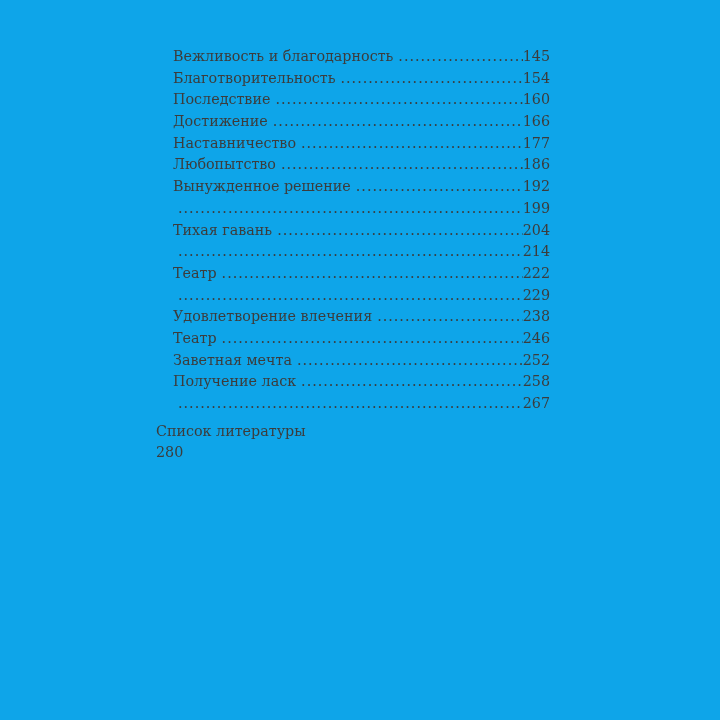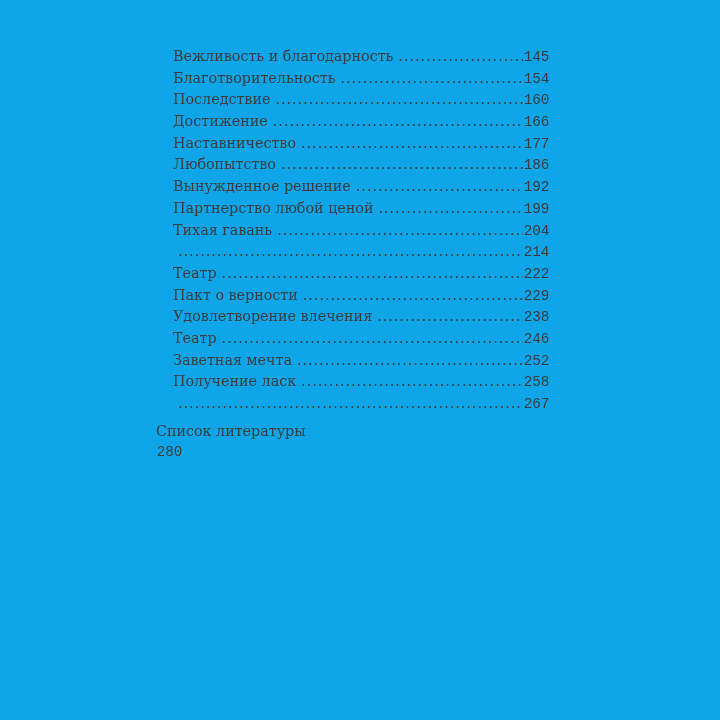--- a/index.html
+++ b/index.html
@@ -43,21 +43,20 @@
     letter-spacing: 1px;
     padding-left: 5px;
     padding-right: 4px;
     box-sizing: border-box;
   }
   .toc-page {
     flex: 0 0 auto;
     min-width: 27px;
     text-align: center;
     white-space: nowrap;
-    font-family: Liberation Mono, monospace;
   }
 </style>
 </head>
 <body>
 
 <div class="page">
   <div class="toc">
 
     <div class="toc-row indent">
       <span class="toc-label">Вежливость и благодарность</span>
@@ -95,21 +94,20 @@
       <span class="toc-page">186</span>
     </div>
 
     <div class="toc-row indent">
       <span class="toc-label">Вынужденное решение</span>
       <span class="toc-dots">........................................................................................................</span>
       <span class="toc-page">192</span>
     </div>
 
     <div class="toc-row indent">
-      <span class="toc-label">Партнерство любой ценой</span>
       <span class="toc-dots">........................................................................................................</span>
       <span class="toc-page">199</span>
     </div>
 
     <div class="toc-row indent">
       <span class="toc-label">Тихая гавань</span>
       <span class="toc-dots">........................................................................................................</span>
       <span class="toc-page">204</span>
     </div>
 
@@ -118,21 +116,20 @@
       <span class="toc-page">214</span>
     </div>
 
     <div class="toc-row indent">
       <span class="toc-label">Театр</span>
       <span class="toc-dots">........................................................................................................</span>
       <span class="toc-page">222</span>
     </div>
 
     <div class="toc-row indent">
-      <span class="toc-label">Пакт о верности</span>
       <span class="toc-dots">........................................................................................................</span>
       <span class="toc-page">229</span>
     </div>
 
     <div class="toc-row indent">
       <span class="toc-label">Удовлетворение влечения</span>
       <span class="toc-dots">........................................................................................................</span>
       <span class="toc-page">238</span>
     </div>
 

